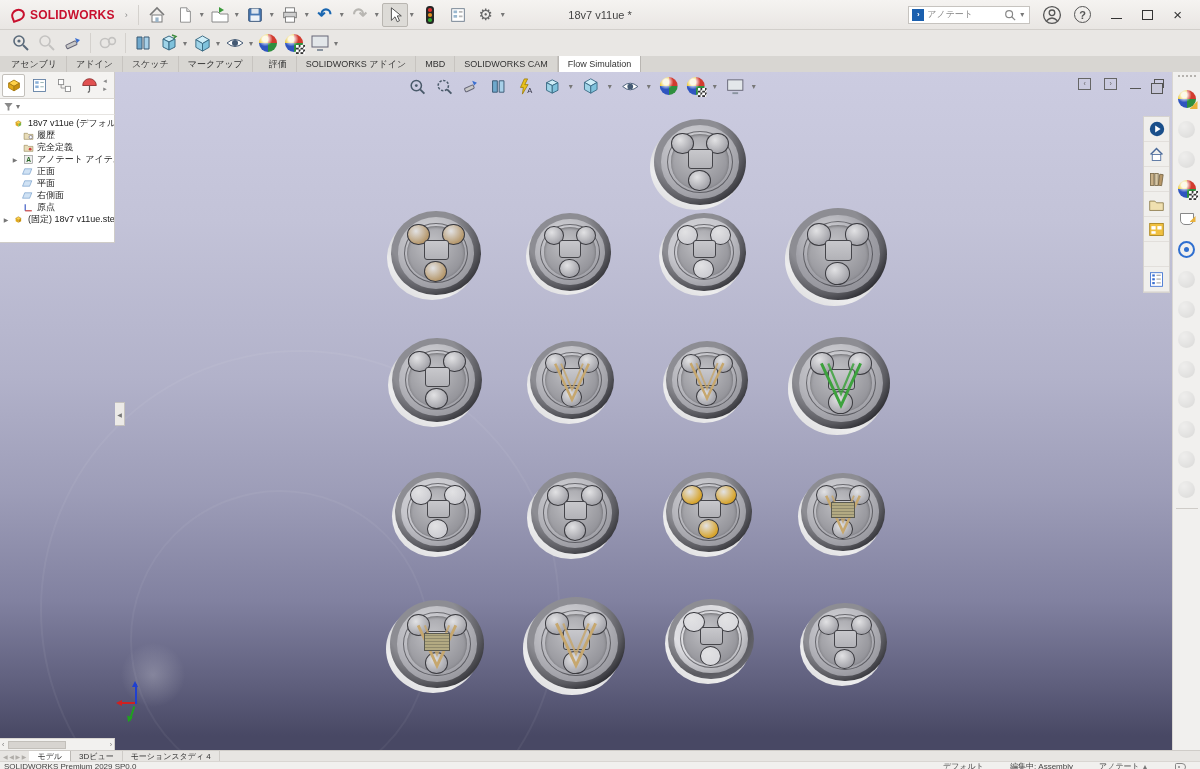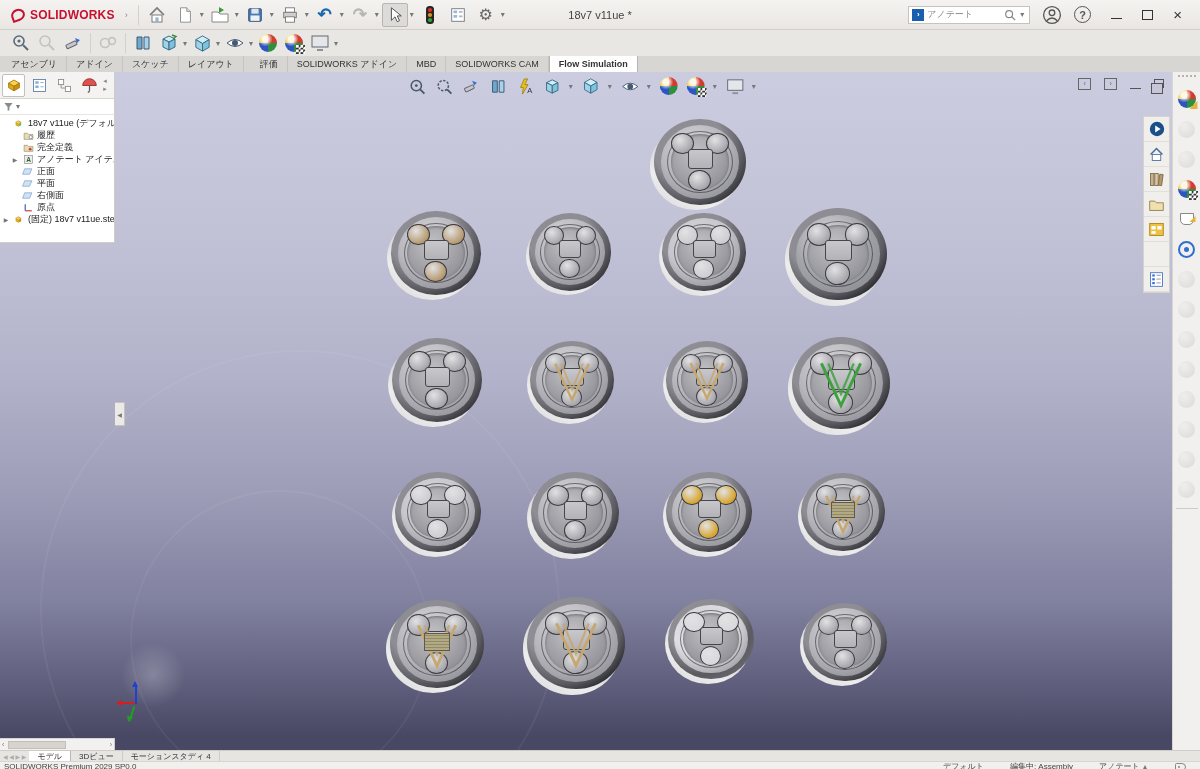--- a/index.html
+++ b/index.html
@@ -34,21 +34,21 @@
   .wb-min { width:11px; height:1px; background:#333; margin-top:8px; }
   .wb-max { width:11px; height:10px; border:1.4px solid #333; }
   .wb-close { font-size:15px; color:#333; line-height:1; }
   
   .toolbar2 { height:26px; display:flex; align-items:center; background:#e9e7e4; padding-left:8px; position:relative; z-index:29; }
   .t2btn { height:24px; min-width:26px; display:flex; align-items:center; justify-content:center; }
   .dim { opacity:.38; filter:grayscale(.9); }
   
   .tabsrow { height:16px; background:#d8d6d2; display:flex; align-items:stretch; padding-left:2px; position:relative; z-index:28; }
   .cmdtab { padding:0 9px; font-size:9px; color:#333; display:flex; align-items:center; border-right:1px solid #c7c4c0; white-space:nowrap; }
-  .cmdtab.active { background:#fff; font-weight:bold; border-right:1px solid #b9b6b2; border-left:1px solid #b9b6b2; }
+  .cmdtab.active { background:#fff; font-weight:normal; border-right:1px solid #b9b6b2; border-left:1px solid #b9b6b2; }
   .cmdtab.gap { margin-right:7px; }
   
   .workarea { position:relative; height:678px; background:#fff; z-index:10; }
   .viewport { position:absolute; left:0; top:0; right:28px; bottom:0; overflow:hidden;
     background:linear-gradient(180deg,#cccce1 0%,#c3c3d8 22%,#b2b2ca 45%,#9d9db8 62%,#8181a0 78%,#60607e 90%,#484864 98%); }
   .flare1 { position:absolute; left:40px; bottom:-120px; width:520px; height:520px; border-radius:50%; border:2px solid rgba(255,255,255,.055); }
   .flare2 { position:absolute; left:130px; bottom:-40px; width:300px; height:300px; border-radius:50%; border:2px solid rgba(255,255,255,.05); }
   .flare3 { position:absolute; left:118px; bottom:40px; width:70px; height:70px; border-radius:50%; background:radial-gradient(circle,rgba(255,255,255,.22),rgba(255,255,255,0) 65%); }
   
   .hud { position:absolute; left:50%; top:1px; transform:translateX(-55%); display:flex; align-items:center; gap:5px; padding:2px 6px; z-index:12; }
@@ -306,21 +306,21 @@
         <rect x="7" y="16" width="6" height="2" fill="#8a94a0"></rect>
       </svg>
     </span>
   <span class="caret">▾</span>
 </div>
 
 <div class="tabsrow" id="cmd-tabs">
     <span class="cmdtab">アセンブリ</span>
     <span class="cmdtab">アドイン</span>
     <span class="cmdtab">スケッチ</span>
-    <span class="cmdtab gap">レイアウト</span>
+    <span class="cmdtab gap">マークアップ</span>
     <span class="cmdtab">評価</span>
     <span class="cmdtab">SOLIDWORKS アドイン</span>
     <span class="cmdtab">MBD</span>
     <span class="cmdtab">SOLIDWORKS CAM</span>
     <span class="cmdtab active">Flow Simulation</span>
   </div>
 
 <div class="workarea">
   <div class="viewport">
     <div class="flare1"></div>

